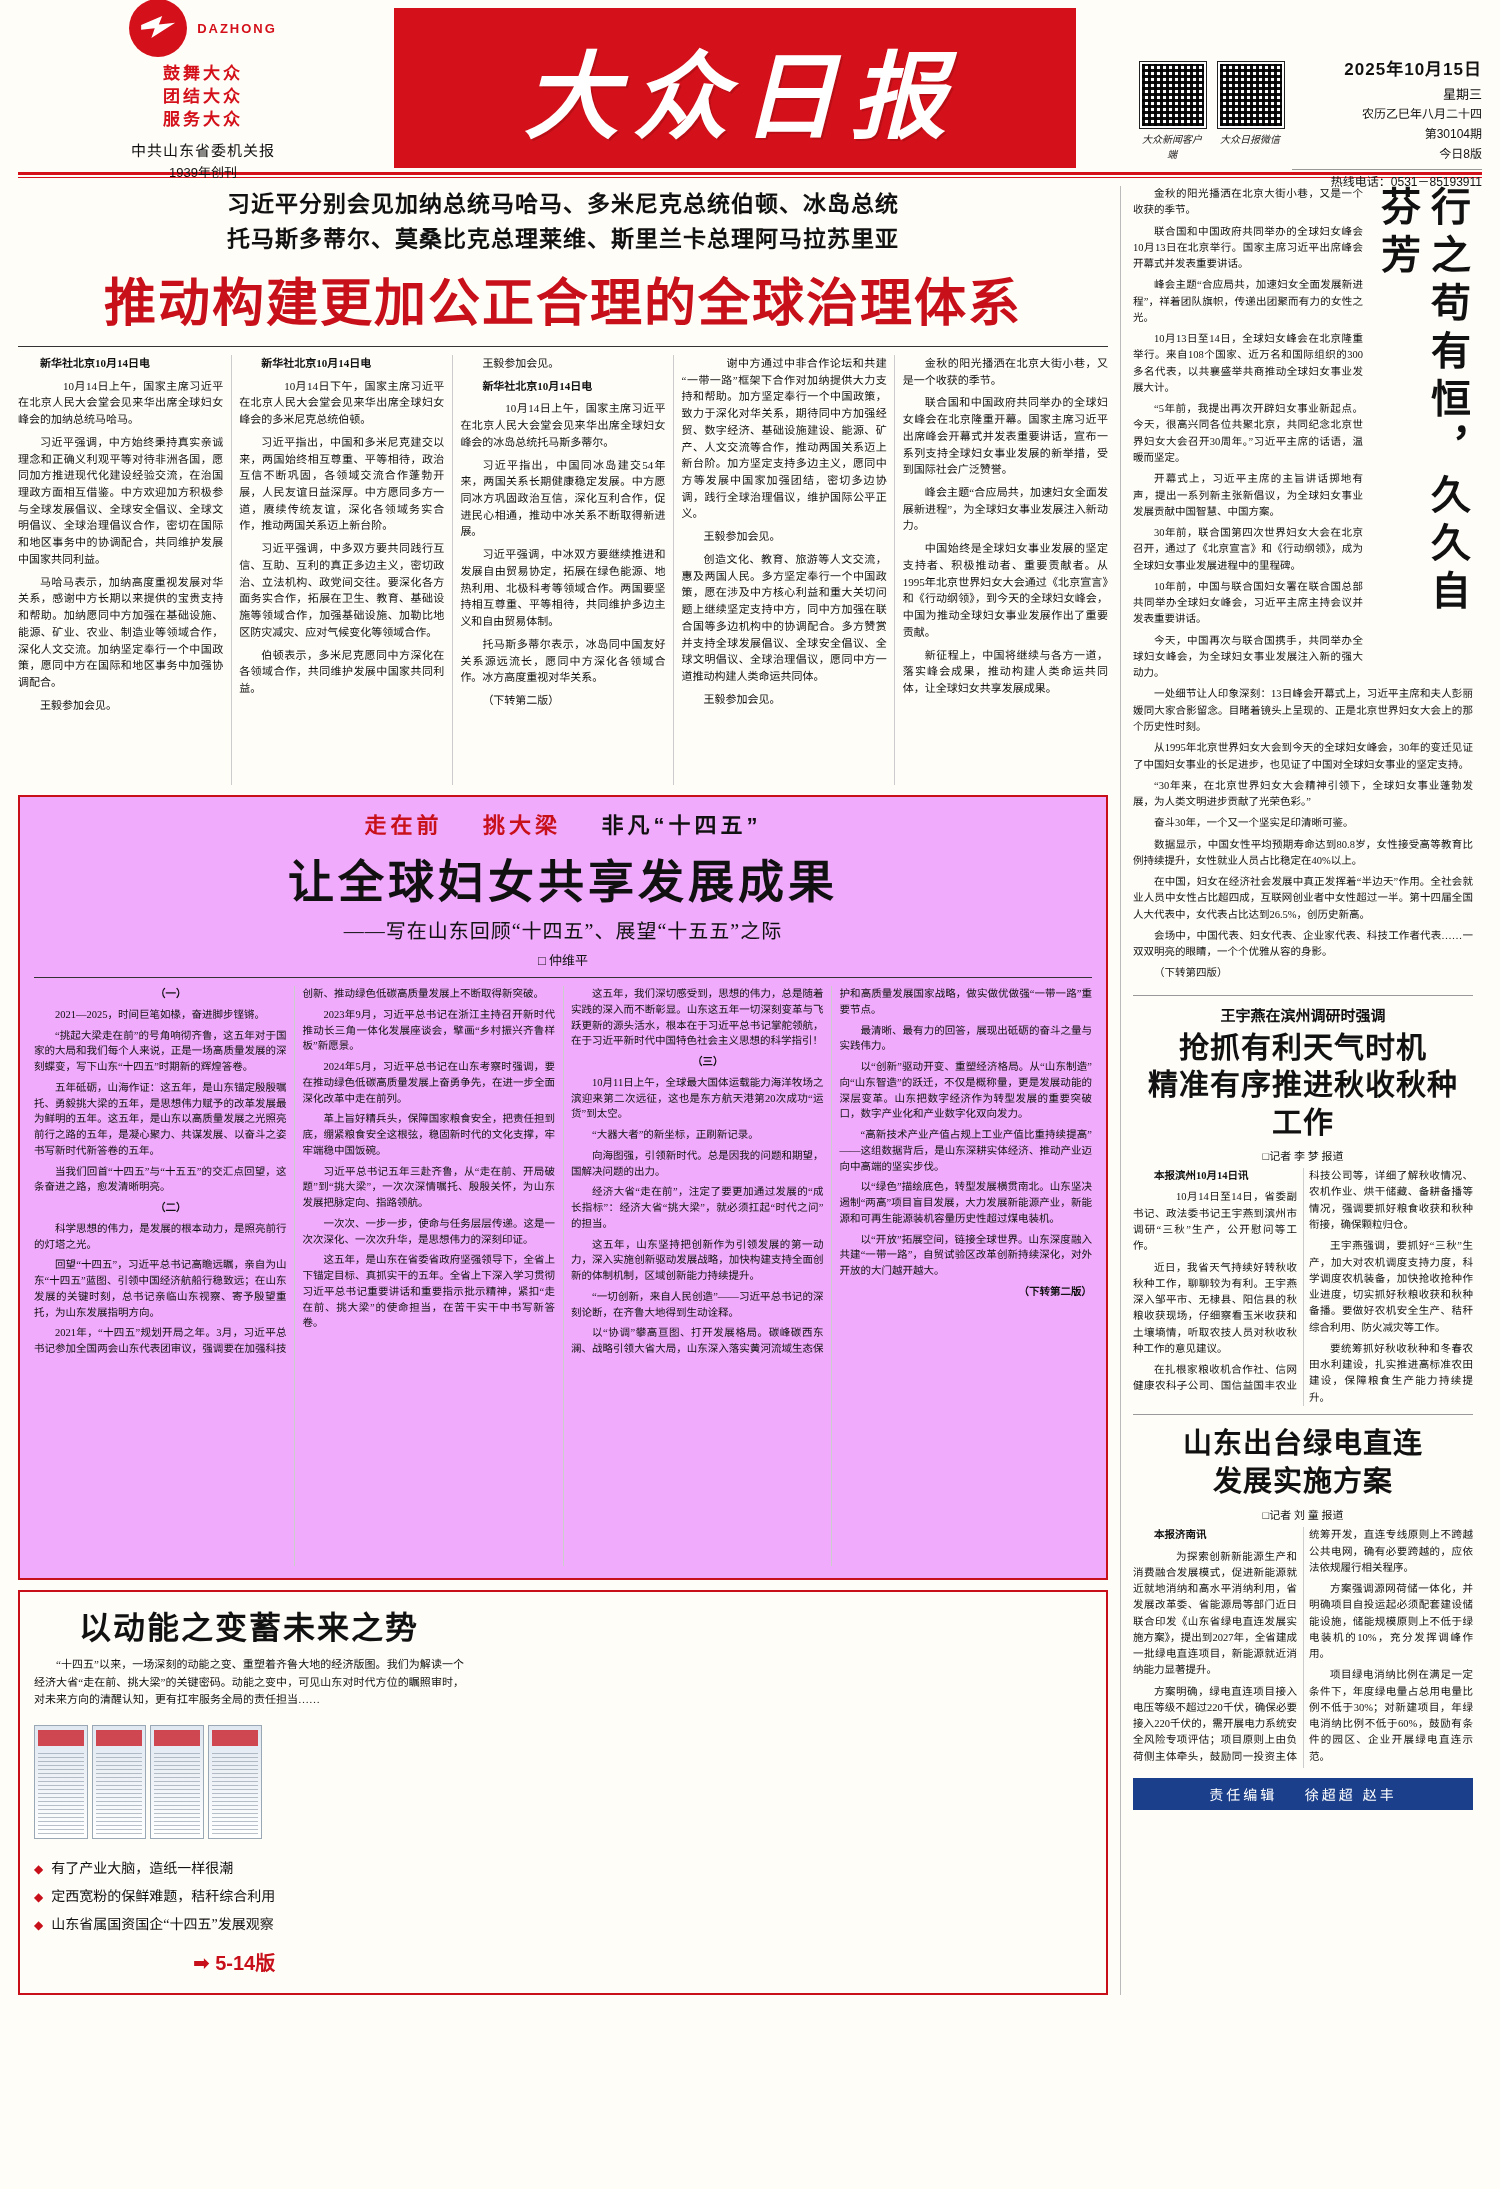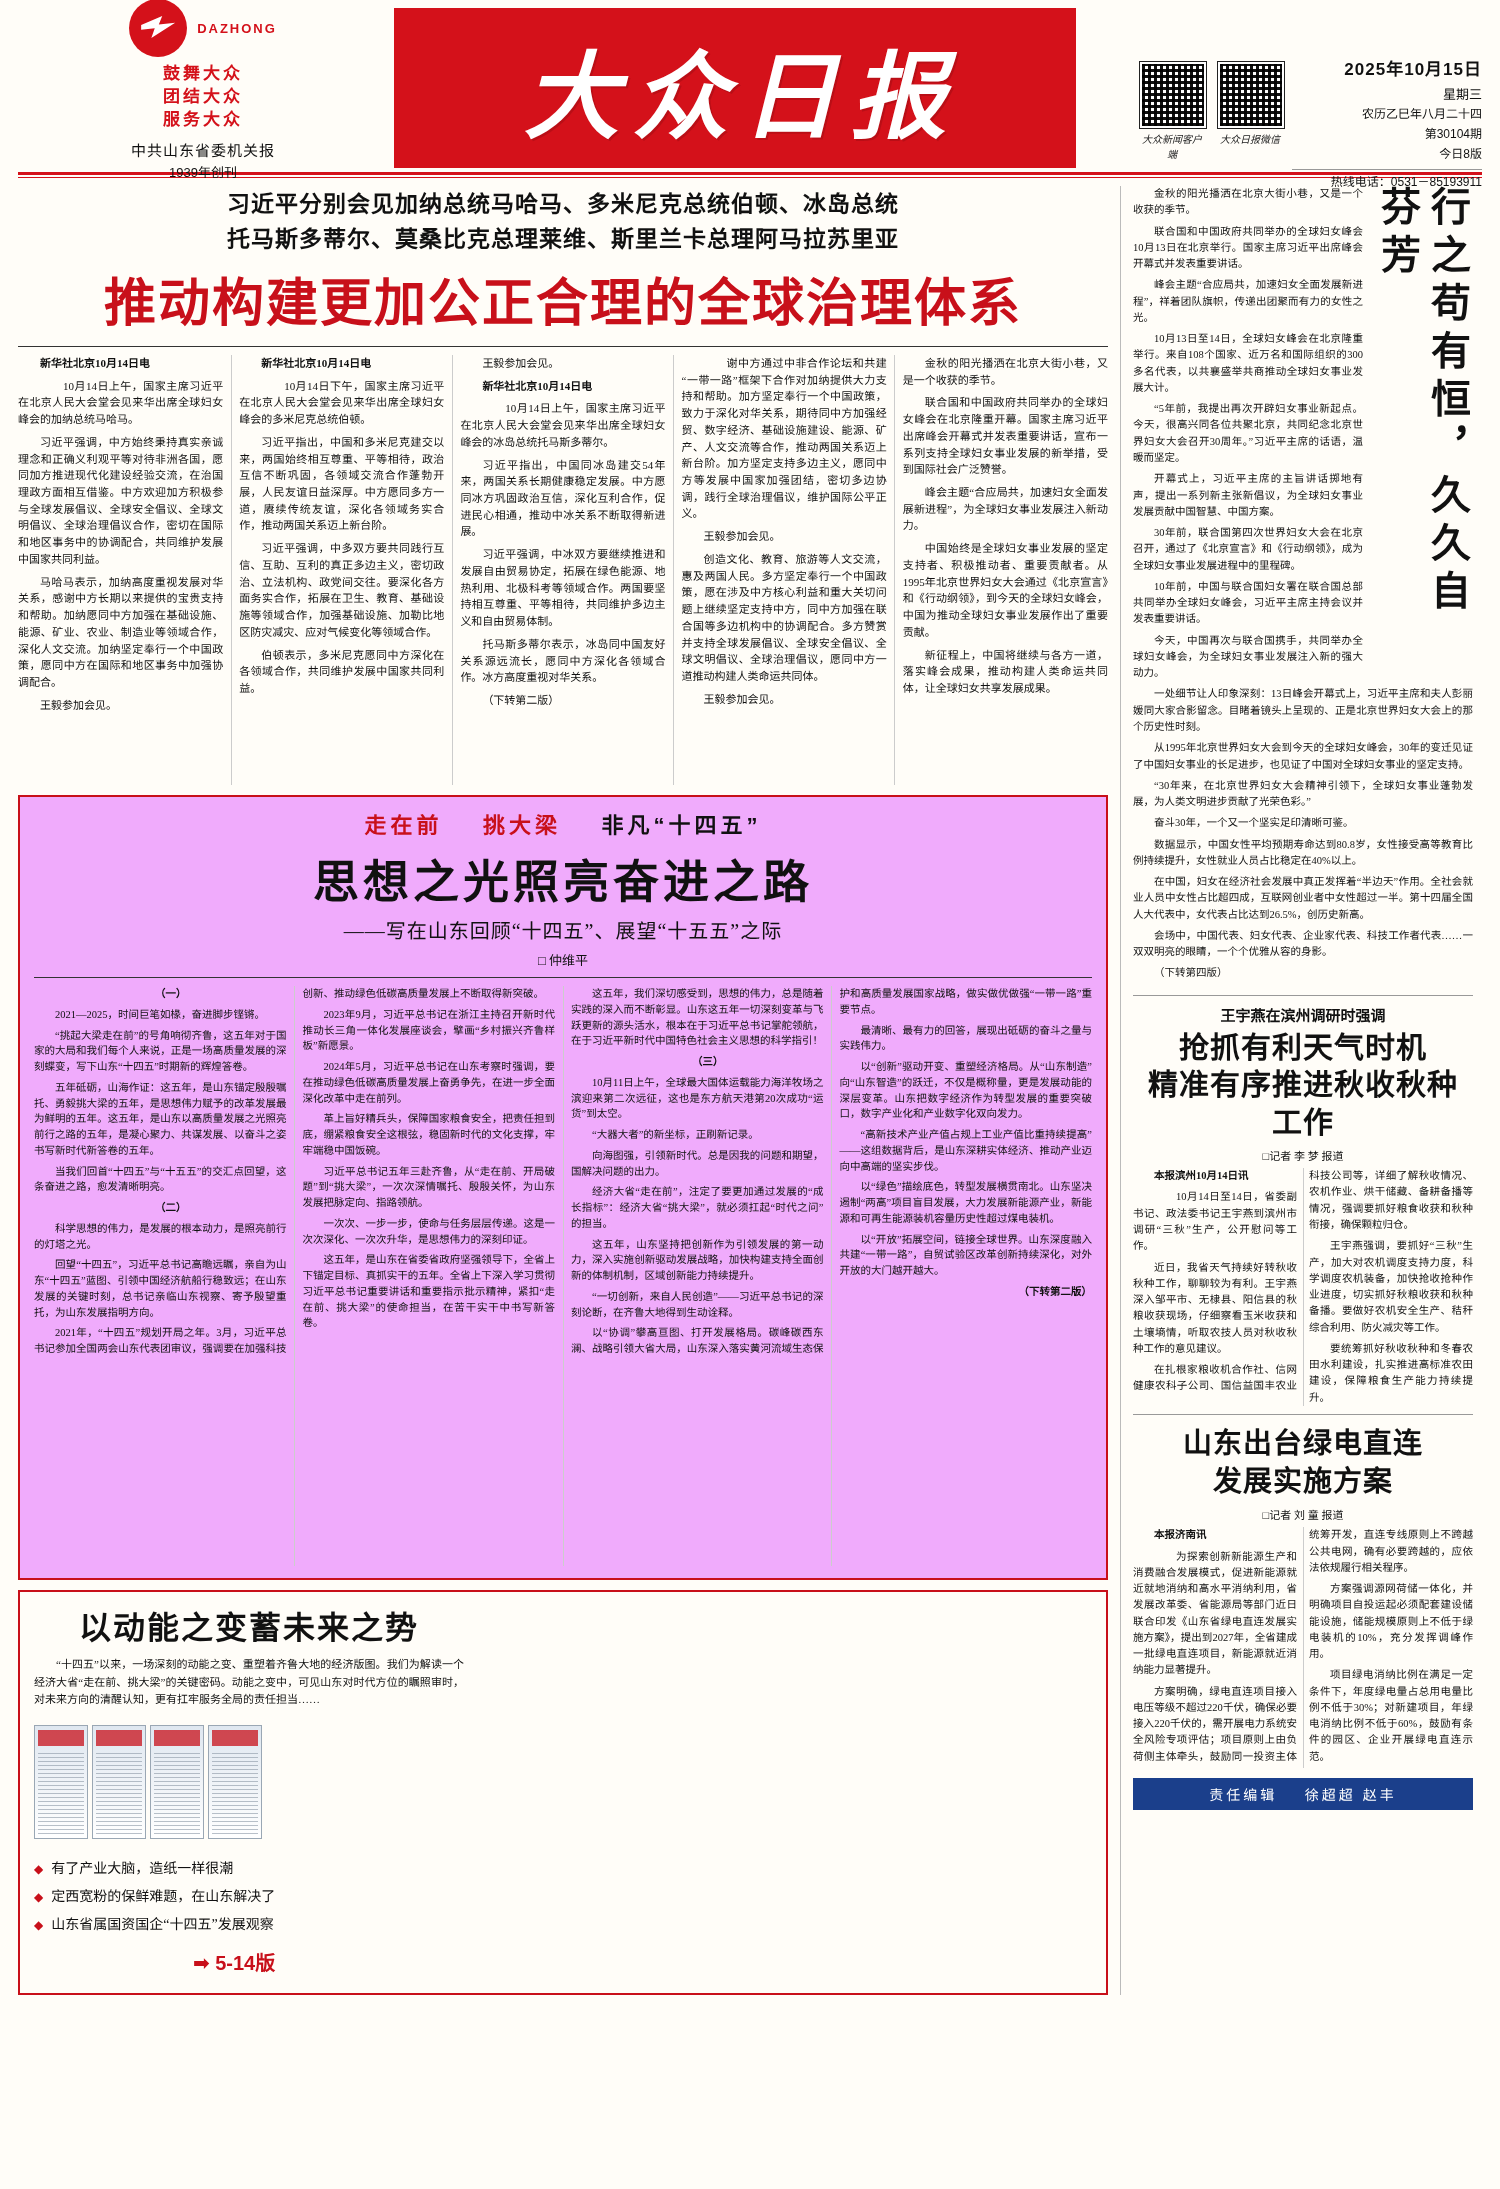--- a/index.html
+++ b/index.html
@@ -343,21 +343,21 @@
         </div>
 
       <div class="feature">
         <div class="feature-kicker">
           <span>走在前</span>
           &nbsp;&nbsp;
           <span>挑大梁</span>
           &nbsp;&nbsp;
           <span class="blk">非凡“十四五”</span>
         </div>
-        <div class="feature-title">思想之光照亮奋进之路</div>
+        <div class="feature-title">让全球妇女共享发展成果</div>
         <div class="feature-sub">——写在山东回顾“十四五”、展望“十五五”之际</div>
         <div class="feature-byline">□ 仲维平</div>
         <div class="hr-thin"></div>
         <div class="cols4" id="feature-cols">
             <p class="sec-num">（一）</p>
             <p>2021—2025，时间巨笔如椽，奋进脚步铿锵。</p>
             <p>“挑起大梁走在前”的号角响彻齐鲁，这五年对于国家的大局和我们每个人来说，正是一场高质量发展的深刻蝶变，写下山东“十四五”时期新的辉煌答卷。</p>
             <p>五年砥砺，山海作证：这五年，是山东锚定殷殷嘱托、勇毅挑大梁的五年，是思想伟力赋予的改革发展最为鲜明的五年。这五年，是山东以高质量发展之光照亮前行之路的五年，是凝心聚力、共谋发展、以奋斗之姿书写新时代新答卷的五年。</p>
             <p>当我们回首“十四五”与“十五五”的交汇点回望，这条奋进之路，愈发清晰明亮。</p>
             <p class="sec-num">（二）</p>
@@ -399,21 +399,21 @@
           <div class="ad-thumb"></div>
           <div class="ad-thumb"></div>
         </div>
         <div class="ad-right">
           <div class="li">
             <span class="diamond">◆</span>
             <span>有了产业大脑，造纸一样很潮</span>
           </div>
           <div class="li">
             <span class="diamond">◆</span>
-            <span>定西宽粉的保鲜难题，在山东解决了</span>
+            <span>定西宽粉的保鲜难题，秸秆综合利用</span>
           </div>
           <div class="li">
             <span class="diamond">◆</span>
             <span>山东省属国资国企“十四五”发展观察</span>
           </div>
           <div class="ad-pages">
             <span>➡</span>
             <span>5-14版</span>
           </div>
         </div>

